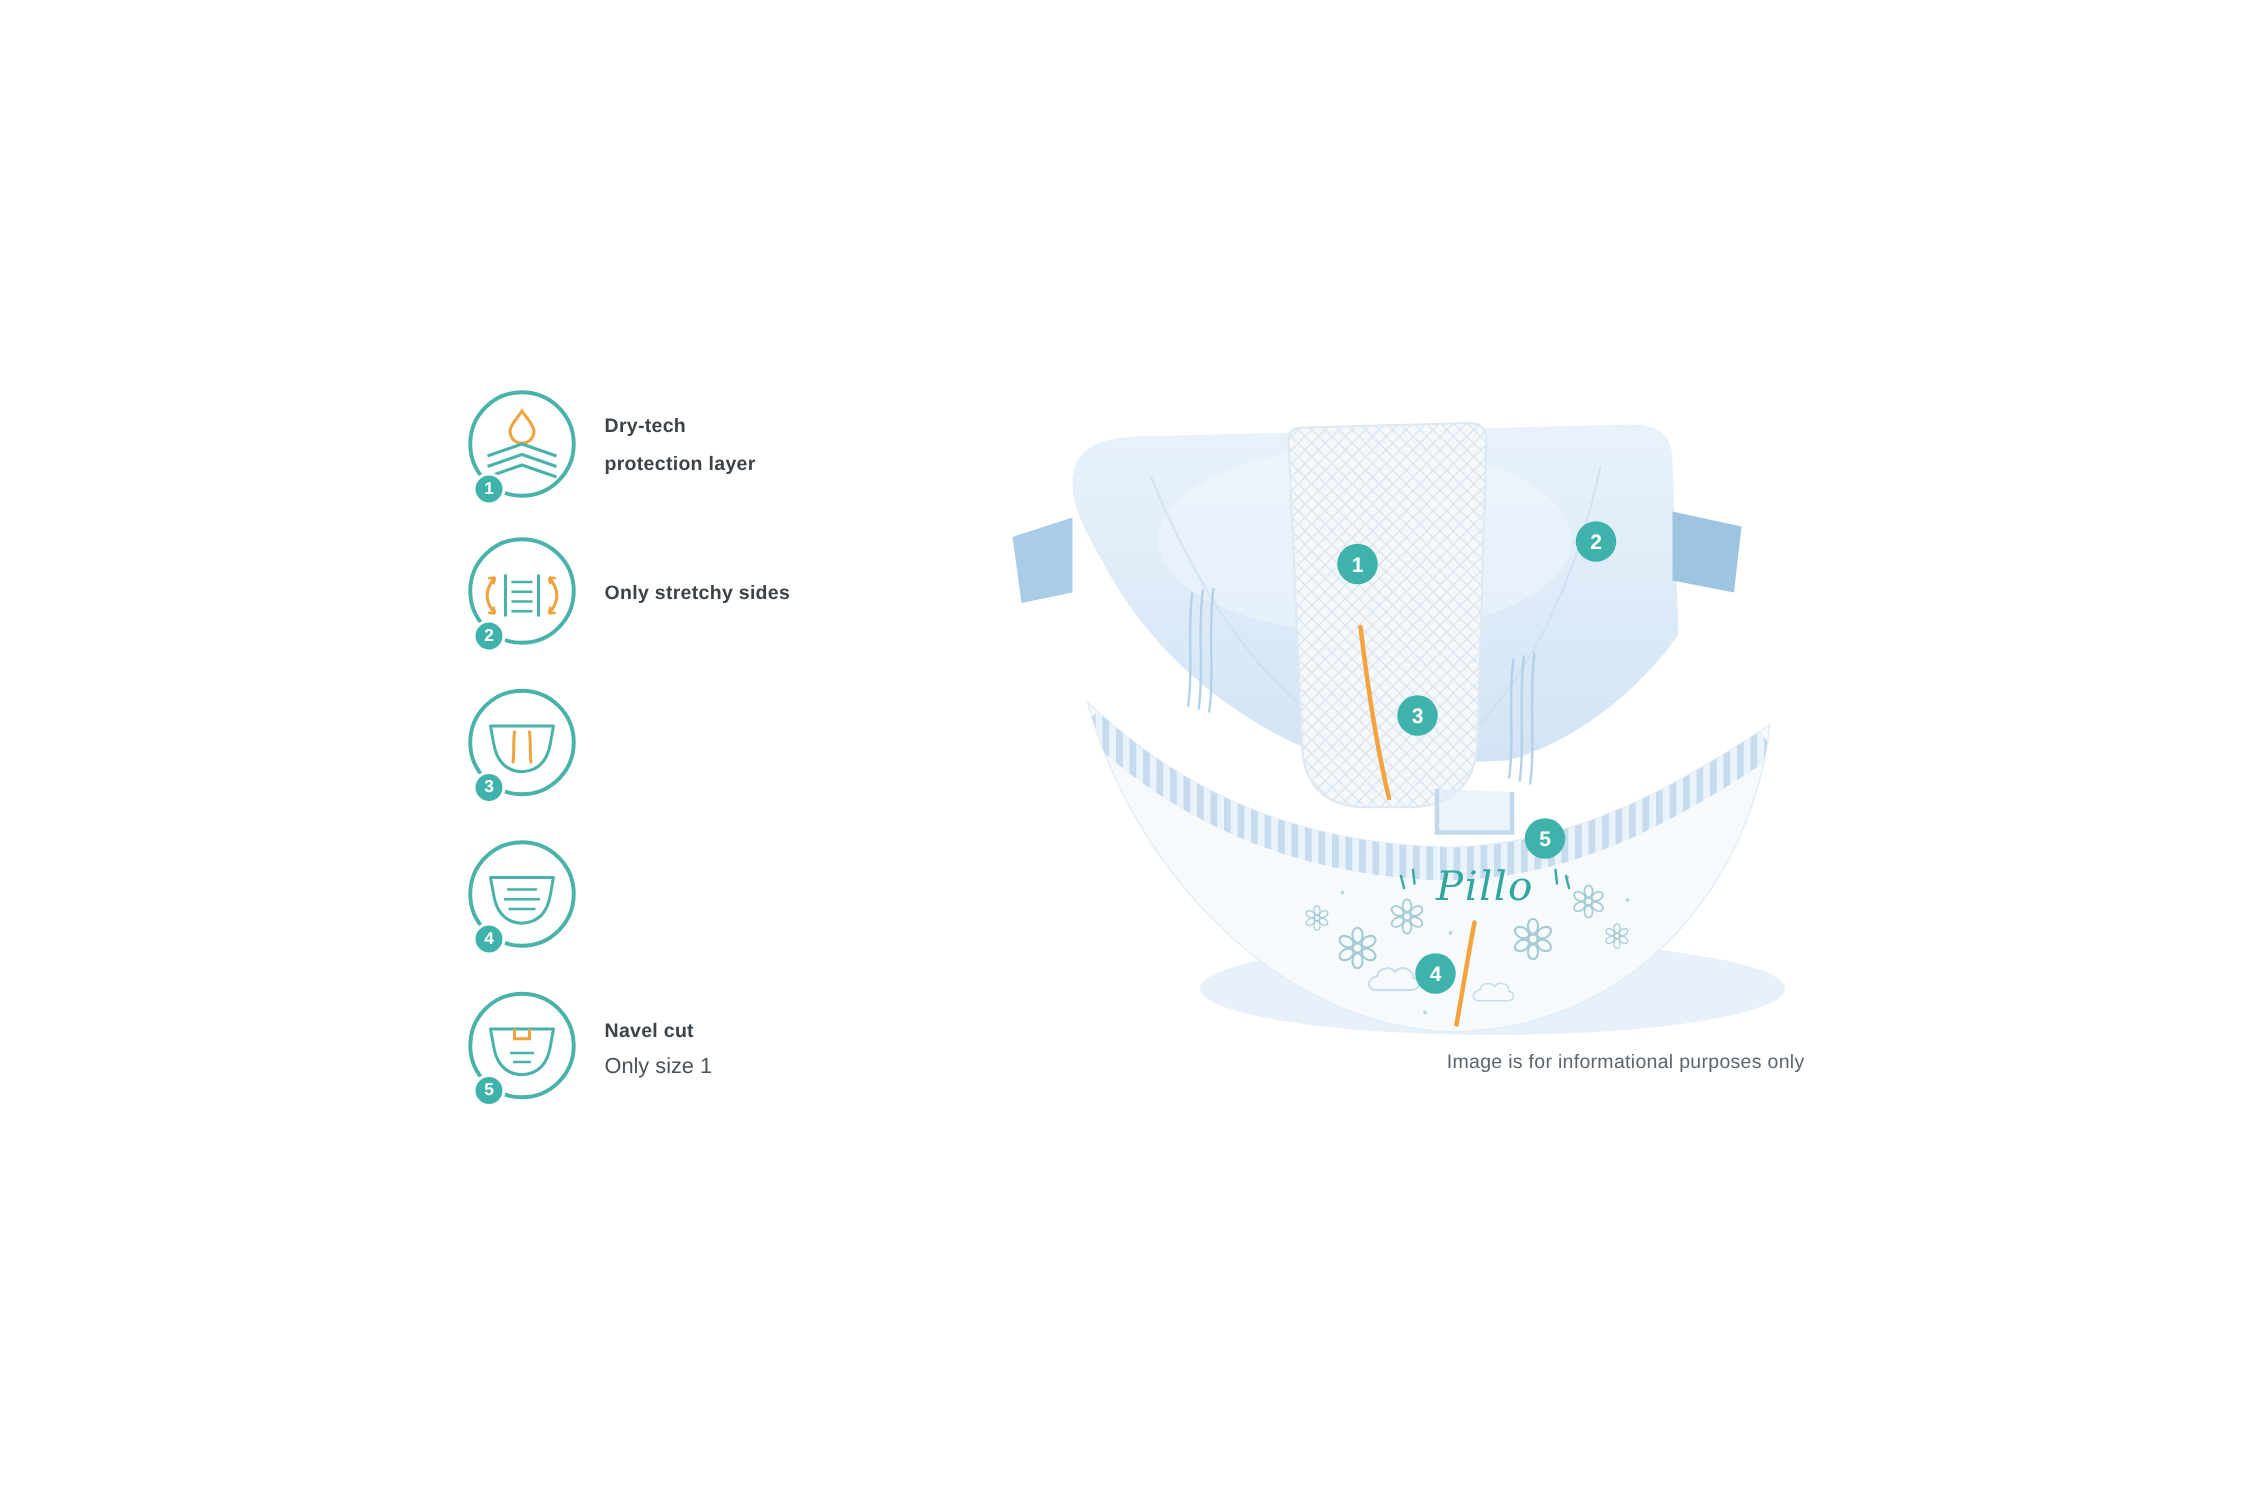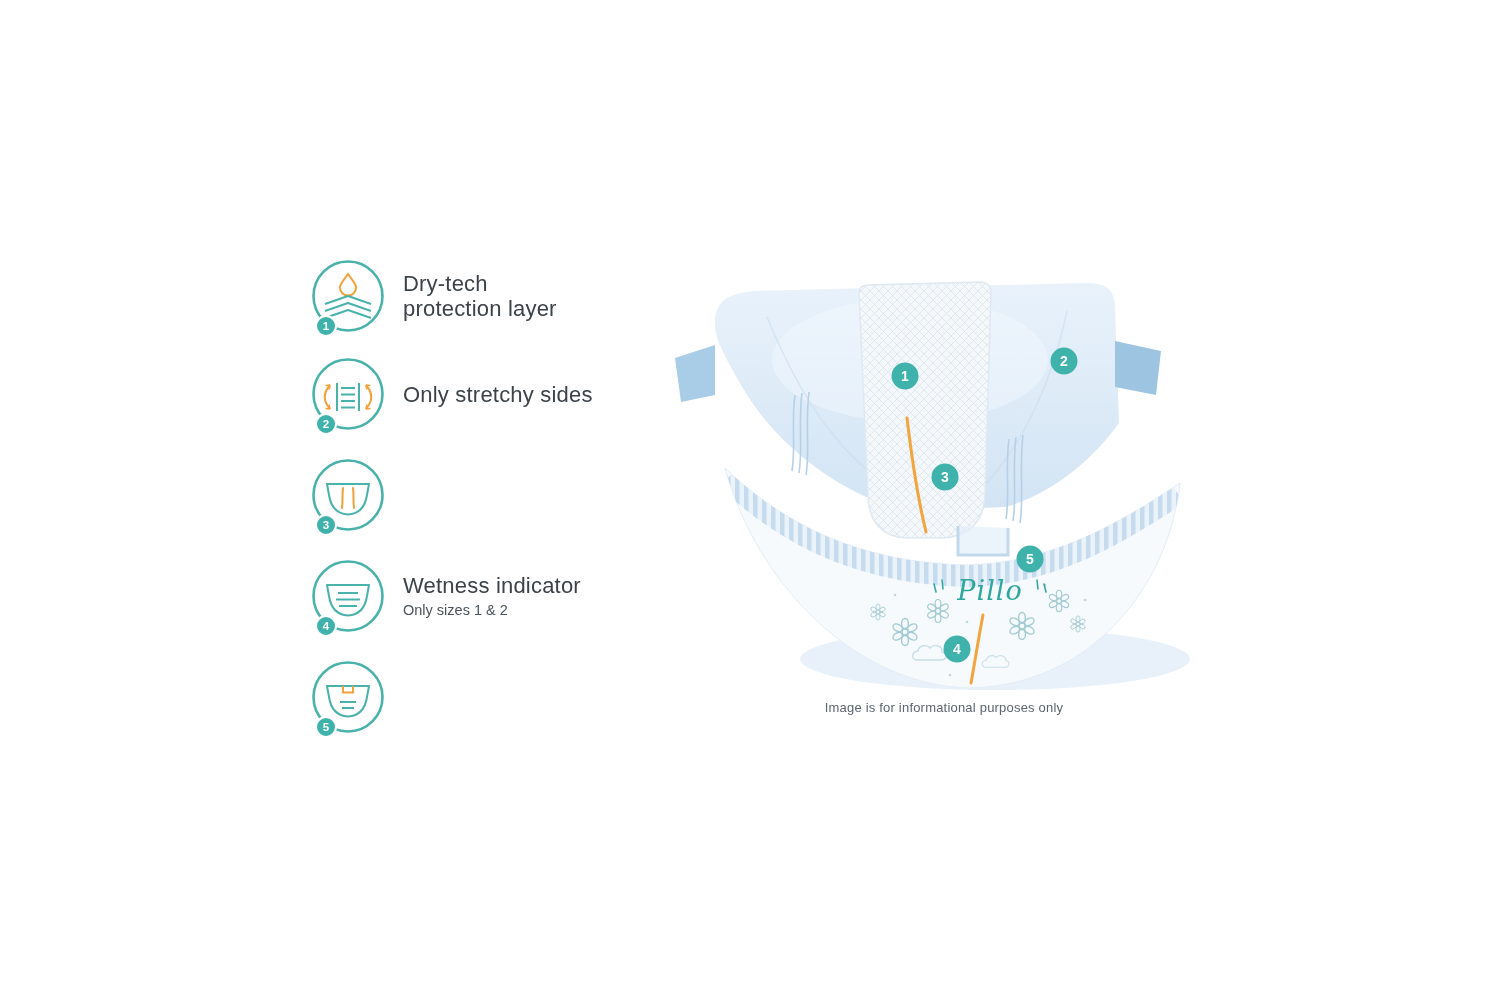--- a/index.html
+++ b/index.html
@@ -7,27 +7,27 @@
           font-family:"Liberation Sans",sans-serif;}
   
   .feature{position:absolute;left:311px;height:74px;display:flex;align-items:center;}
   .icon-wrap{position:relative;width:74px;height:74px;flex:0 0 74px;}
   .icon-wrap svg{display:block;}
   .num-badge{position:absolute;left:4px;top:56px;width:22px;height:22px;border-radius:50%;
              background:#3fb3ab;color:#fff;font-size:11.5px;font-weight:700;
              display:flex;align-items:center;justify-content:center;border:2px solid #fff;
              box-sizing:border-box;}
   .ftext{margin-left:18px;width:215px;}
-  .ftitle{font-size:22px;line-height:25px;font-weight:400;color:#3b4248;
+  .ftitle{font-size:13px;line-height:25px;font-weight:700;color:#3b4248;
           letter-spacing:.2px;white-space:pre-line;}
   .fsub{font-size:14.5px;line-height:20px;color:#4a525a;margin-top:2px;}
   .fsub:empty{display:none;}
   
   .diagram{position:absolute;left:645px;top:255px;width:560px;height:470px;}
-  .caption{position:absolute;left:744px;top:700px;width:400px;text-align:center;
+  .caption{position:absolute;left:803px;top:700px;width:400px;text-align:right;
            font-size:13px;color:#5b6570;letter-spacing:.2px;}
   .marker-text{fill:#ffffff;font-family:"Liberation Sans",sans-serif;font-size:14px;font-weight:700;}
   .brand-text{fill:#2fa79f;font-family:"DejaVu Serif",serif;font-style:italic;font-size:27px;letter-spacing:1px;}
 </style>
 </head>
 <body>
 
 <div class="canvas">
 
   <section>
@@ -82,35 +82,35 @@
 
     <div class="feature" style="top:559px">
       <div class="icon-wrap">
         <svg width="74" height="74" viewBox="0 0 74 74">
           <circle cx="37" cy="37" r="34.5" fill="#fff" stroke="#49b2aa" stroke-width="2.6"></circle>
           <path d="M16,26 L58,26 L56,37 C54,50 47,56 37,56.5 C27,56 20,50 18,37 Z" fill="none" stroke="#49b2aa" stroke-width="2" stroke-linejoin="round"></path>
           <path d="M27,34 L47,34 M25,40.5 L49,40.5 M28,47 L46,47" stroke="#49b2aa" stroke-width="1.8" fill="none"></path>
         </svg>
         <span class="num-badge">4</span>
       </div>
-      <div class="ftext">
-        <div class="ftitle">Wetness indicator</div>
-        <div class="fsub">Only sizes 1 &amp; 2</div>
-      </div>
     </div>
 
     <div class="feature" style="top:660px">
       <div class="icon-wrap">
         <svg width="74" height="74" viewBox="0 0 74 74">
           <circle cx="37" cy="37" r="34.5" fill="#fff" stroke="#49b2aa" stroke-width="2.6"></circle>
           <path d="M16,26 L58,26 L56,37 C54,50 47,56 37,56.5 C27,56 20,50 18,37 Z" fill="none" stroke="#49b2aa" stroke-width="2" stroke-linejoin="round"></path>
           <path d="M32,26 L32,32.5 L42,32.5 L42,26" stroke="#f0a23c" stroke-width="2" fill="none"></path>
           <path d="M29,42 L45,42 M31,48 L43,48" stroke="#49b2aa" stroke-width="1.8" fill="none"></path>
         </svg>
         <span class="num-badge">5</span>
+      </div>
+      <div class="ftext">
+        <div class="ftitle">Navel cut</div>
+        <div class="fsub">Only size 1</div>
       </div>
     </div>
 
   </section>
 
   <div class="diagram">
     <svg width="560" height="470" viewBox="0 0 560 470">
       <defs>
         <linearGradient id="gBack" x1="0" y1="0" x2="0" y2="1">
           <stop offset="0" stop-color="#e9f2fb"></stop>

